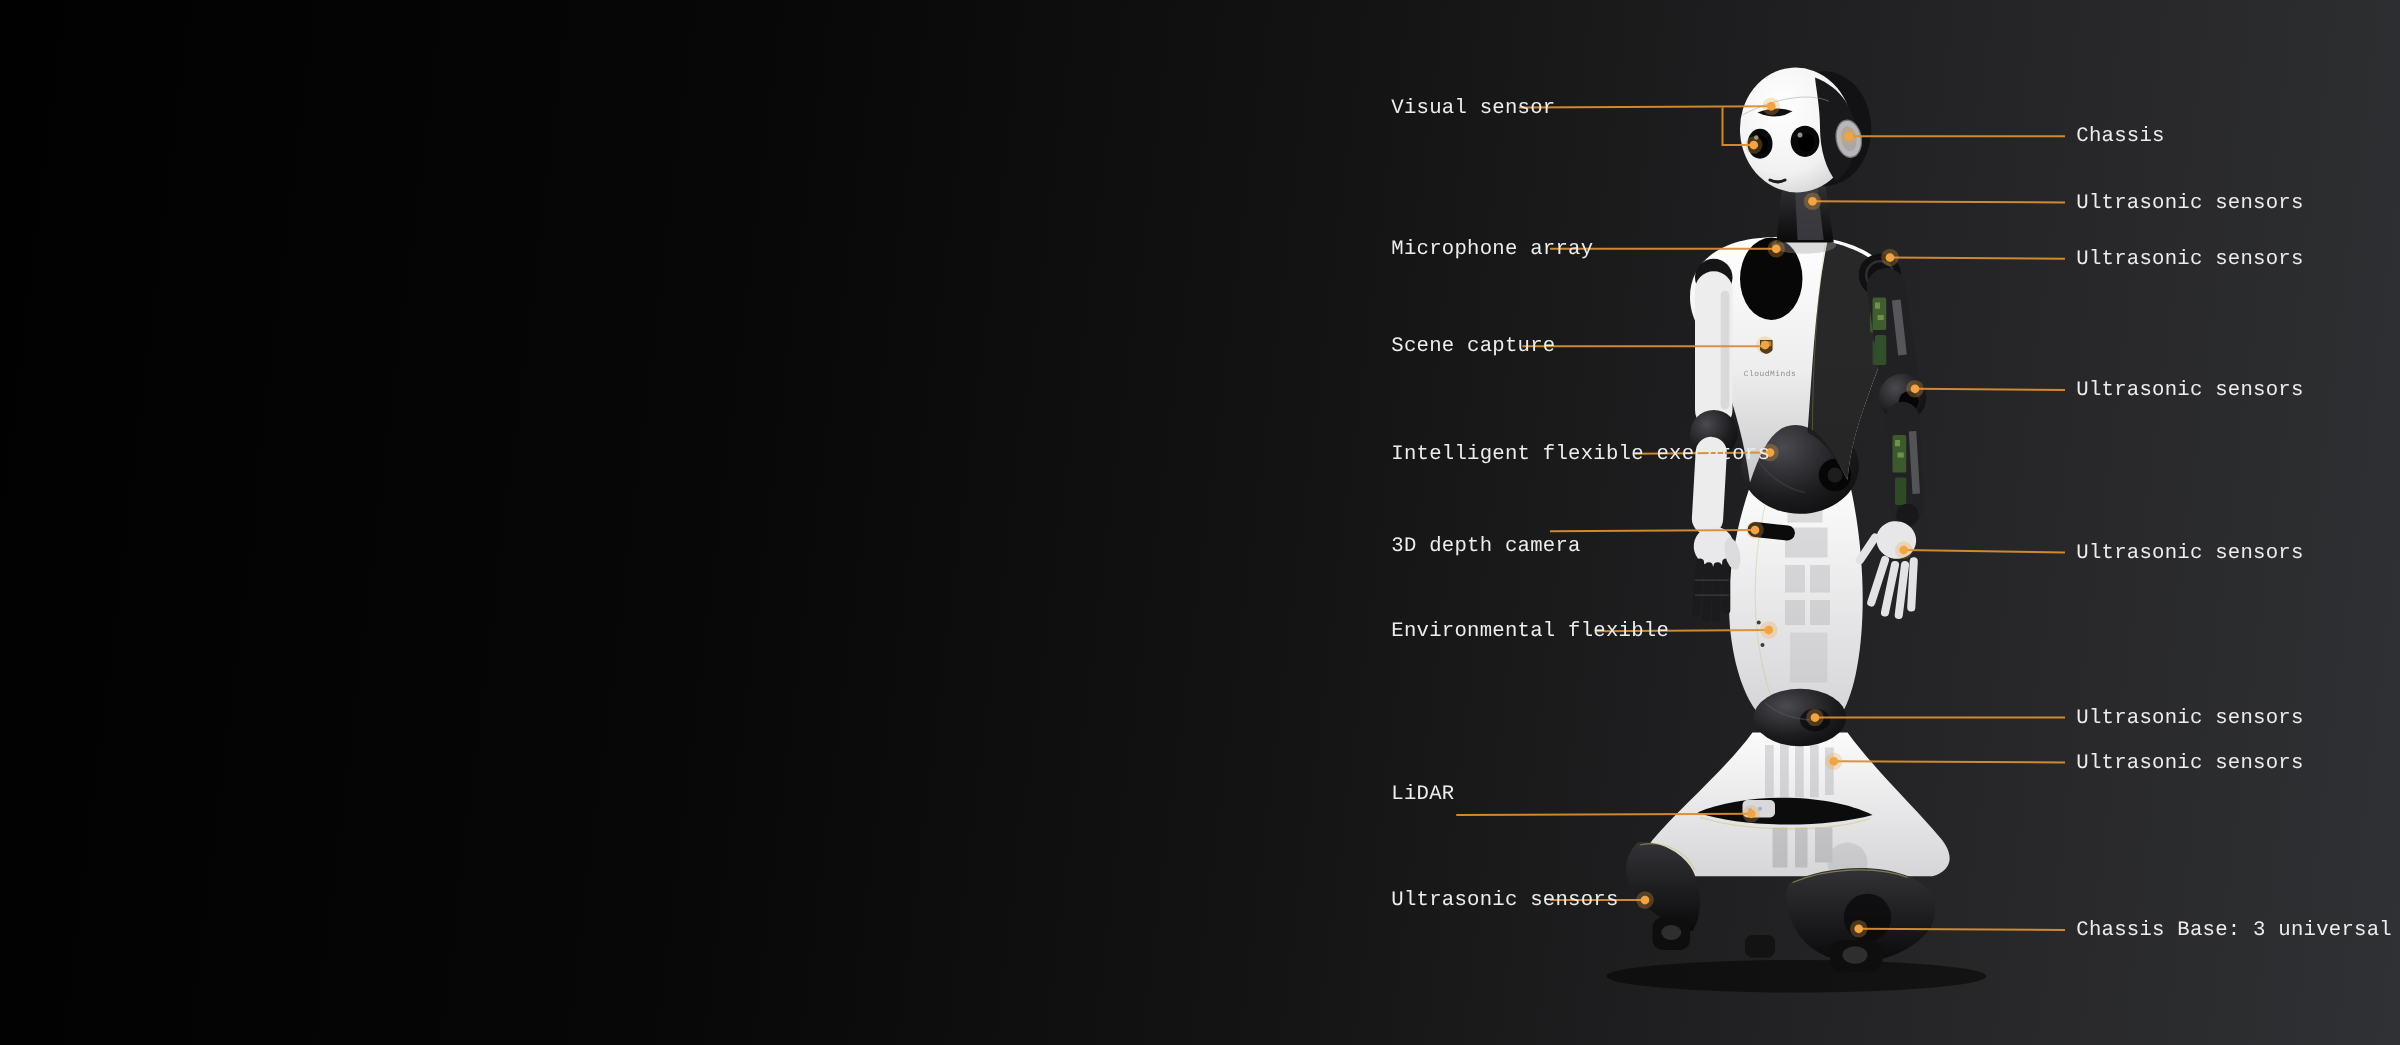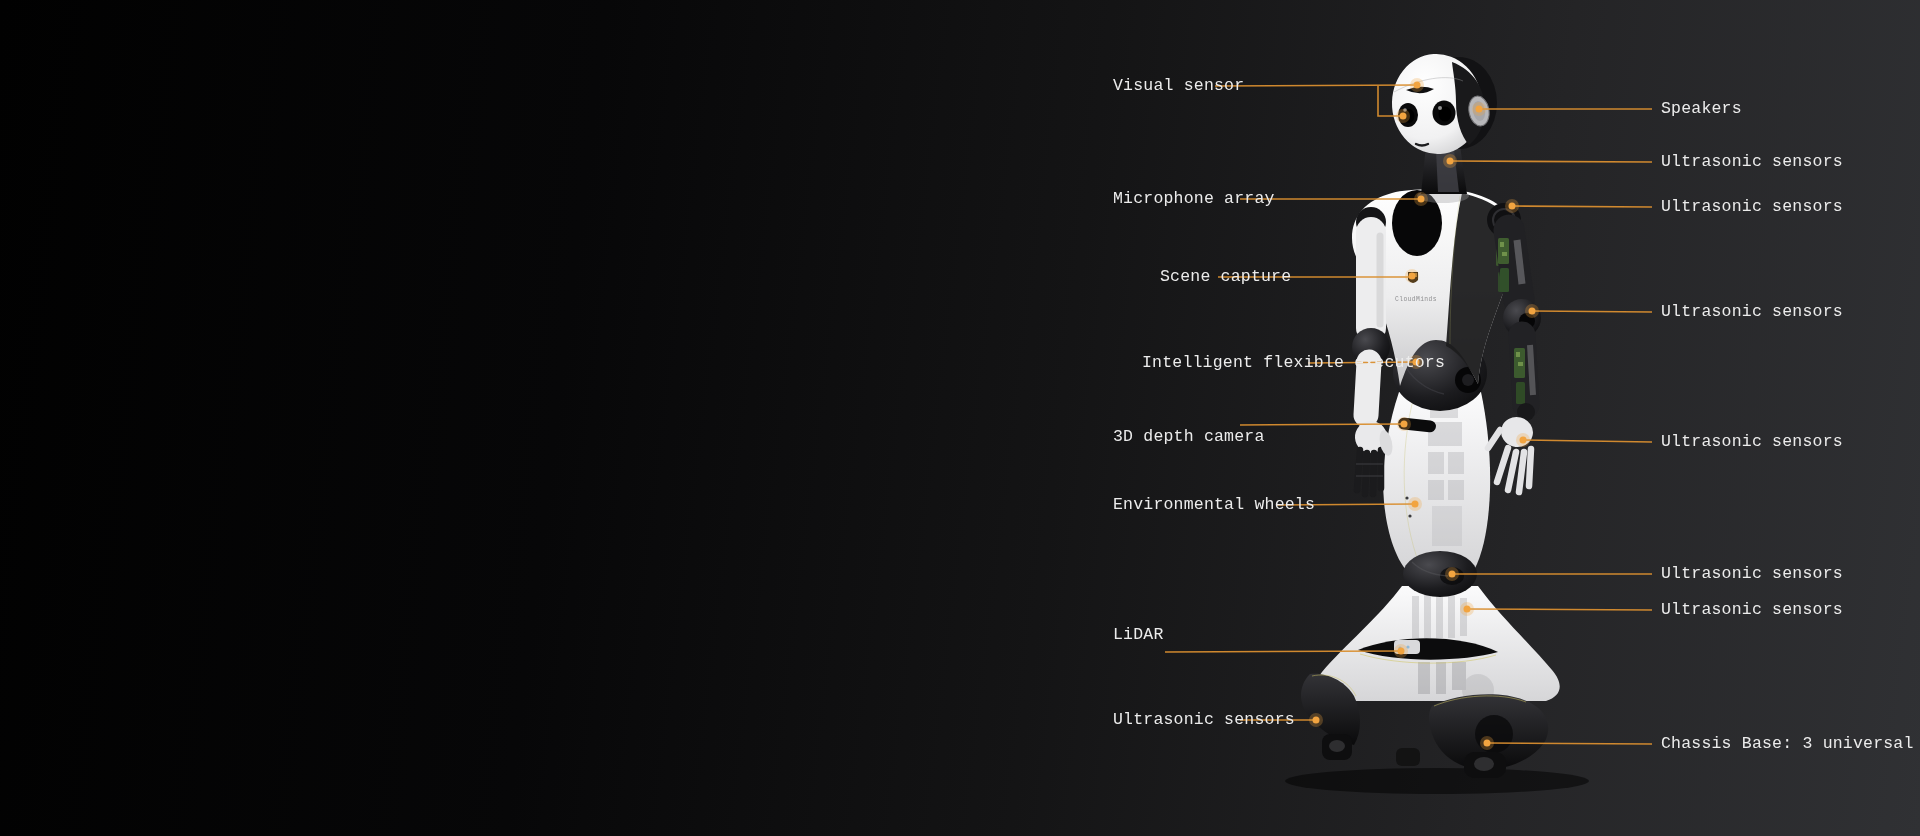--- a/index.html
+++ b/index.html
@@ -249,27 +249,27 @@
       <polyline points="1467,609 1652,610" fill="none" stroke="#d98e2f" stroke-width="1.6" opacity="0.95"></polyline>
       <circle cx="1467" cy="609" r="7" fill="#f2a440" opacity="0.28"></circle>
       <circle cx="1467" cy="609" r="3.5" fill="#f2a440"></circle>
       <polyline points="1487,743 1652,744" fill="none" stroke="#d98e2f" stroke-width="1.6" opacity="0.95"></polyline>
       <circle cx="1487" cy="743" r="7" fill="#f2a440" opacity="0.28"></circle>
       <circle cx="1487" cy="743" r="3.5" fill="#f2a440"></circle>
     </svg>
 
   <div class="callout-label" style="left: 1113px; top: 75px;">Visual sensor</div>
   <div class="callout-label" style="left: 1113px; top: 188px; text-align: right;">Microphone array</div>
-  <div class="callout-label" style="left: 1160px; top: 266px; text-align: center;">Scene capture</div>
-  <div class="callout-label" style="left: 1142px; top: 352px;">Intelligent flexible executors</div>
+  <div class="callout-label" style="left: 1113px; top: 266px; text-align: center;">Scene capture</div>
+  <div class="callout-label" style="left: 1113px; top: 352px;">Intelligent flexible executors</div>
   <div class="callout-label" style="left: 1113px; top: 426px;">3D depth camera</div>
-  <div class="callout-label" style="left: 1113px; top: 494px;">Environmental wheels</div>
+  <div class="callout-label" style="left: 1113px; top: 494px;">Environmental flexible</div>
   <div class="callout-label" style="left: 1113px; top: 624px;">LiDAR</div>
   <div class="callout-label" style="left: 1113px; top: 709px;">Ultrasonic sensors</div>
-  <div class="callout-label" style="left: 1661px; top: 98px;">Speakers</div>
+  <div class="callout-label" style="left: 1661px; top: 98px;">Chassis</div>
   <div class="callout-label" style="left: 1661px; top: 151px;">Ultrasonic sensors</div>
   <div class="callout-label" style="left: 1661px; top: 196px;">Ultrasonic sensors</div>
   <div class="callout-label" style="left: 1661px; top: 301px;">Ultrasonic sensors</div>
   <div class="callout-label" style="left: 1661px; top: 431px;">Ultrasonic sensors</div>
   <div class="callout-label" style="left: 1661px; top: 563px;">Ultrasonic sensors</div>
   <div class="callout-label" style="left: 1661px; top: 599px;">Ultrasonic sensors</div>
   <div class="callout-label" style="left: 1661px; top: 733px;">Chassis Base: 3 universal wheels(3DOF)</div>
 
 </div>
 

